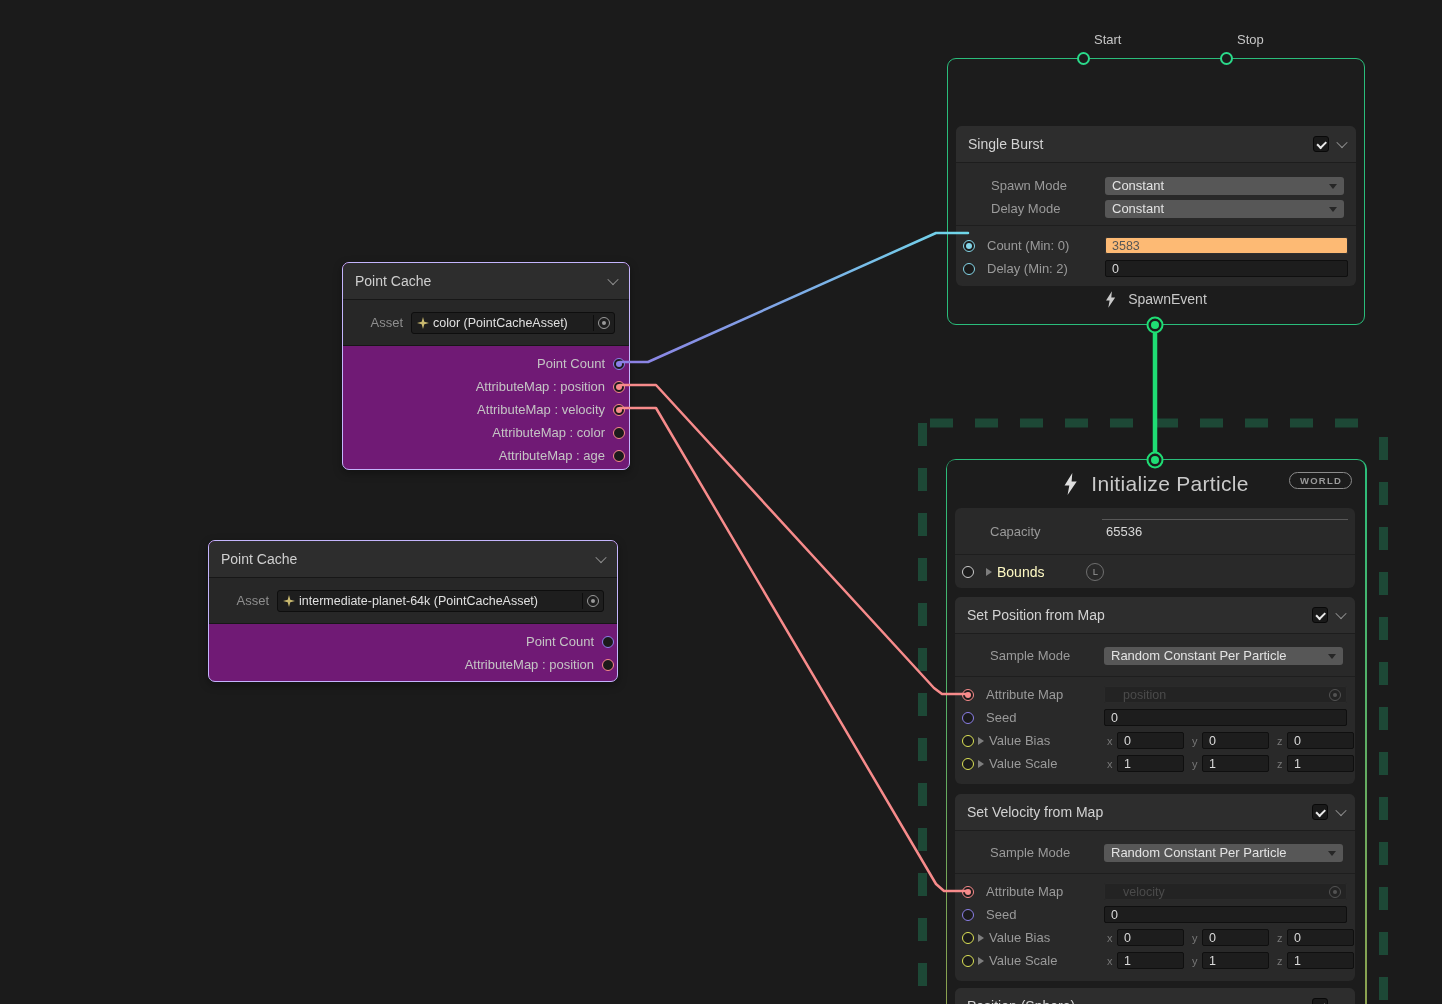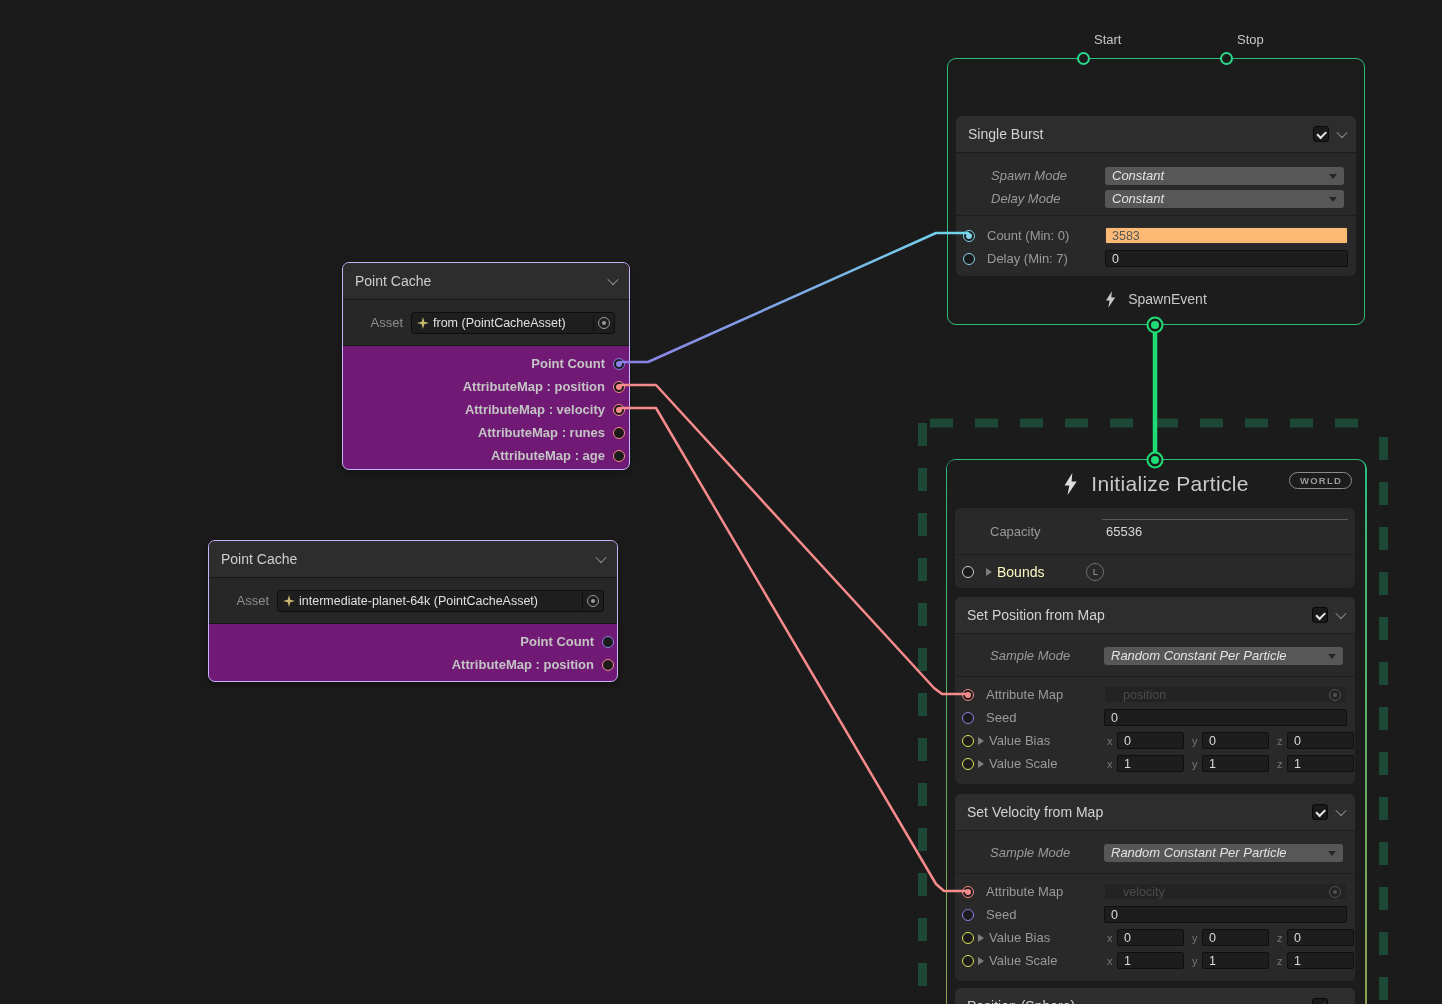--- a/index.html
+++ b/index.html
@@ -13,21 +13,21 @@
   .node-title{color:#c9c9c9;font-size:21px;letter-spacing:.3px;}
   .bolt{width:15px;height:22px;}
   .bolt-sm{width:11px;height:17px;}
 
   .container{position:absolute;left:8px;width:400px;background:#292929;border-radius:6px;box-sizing:border-box;overflow:hidden;}
   .blk-header{height:36px;display:flex;align-items:center;padding:0 10px 0 12px;border-bottom:1px solid #1d1d1d;background:#2d2d2d;}
   .blk-title{color:#d2d2d2;font-size:14px;flex:1;}
   .sep{height:1px;background:#1e1e1e;}
 
   .crow{display:flex;align-items:center;height:23px;padding-left:7px;}
-  .crow.noport{padding-left:35px;font-style:italic;}
+  .crow.noport{padding-left:35px;}
   .clabel{color:#9a9a9a;font-size:13px;width:118px;flex:0 0 118px;white-space:nowrap;}
   .crow.noport .clabel{width:114px;flex:0 0 114px;}
   .clabel.short{width:115px;flex:0 0 115px;}
 
   
   .port{width:12px;height:12px;min-width:12px;border-radius:50%;box-sizing:border-box;
         border:1.5px solid var(--pc);background:#1b1b1b;margin-right:12px;position:relative;}
   .port.filled::after{content:"";position:absolute;inset:2px;border-radius:50%;background:var(--pc);}
   .c-cyan{--pc:#84d6e8;} .c-purple{--pc:#8b7fe8;} .c-red{--pc:#f88b8b;}
   .c-yellow{--pc:#dde356;} .c-gray{--pc:#cccccc;}
@@ -79,38 +79,38 @@
   .pc-node{position:absolute;background:#701a75;border:1px solid #c4b5fd;border-radius:7px;overflow:hidden;
            box-sizing:border-box;z-index:10;box-shadow:0 3px 8px rgba(0,0,0,.35);}
   .pc-header{height:36px;background:#2d2d2d;display:flex;align-items:center;padding:0 12px;border-bottom:1px solid #171717;}
   .pc-title{color:#cfcfcf;font-size:14px;flex:1;}
   .pc-asset{height:45px;background:#272727;display:flex;align-items:center;border-bottom:1px solid #171717;}
   .asset-label{color:#8e8e8e;font-size:13px;width:60px;text-align:right;margin-right:8px;flex:0 0 60px;}
   .asset-field{height:22px;background:#1e1e1e;border:1px solid #0e0e0e;border-radius:3px;display:flex;align-items:center;
                padding:0 4px 0 5px;box-sizing:border-box;}
   .asset-text{color:#e0e0e0;font-size:12.5px;white-space:nowrap;flex:1;margin:0 6px 0 4px;}
   .asset-sep{width:1px;height:16px;background:#0e0e0e;margin-right:4px;}
-  .pc-outs{padding-top:6px;font-weight:bold;}
+  .pc-outs{padding-top:6px;}
   .orow{display:flex;justify-content:flex-end;align-items:center;height:23px;}
   .olabel{color:#c4c4c4;font-size:13px;}
   .orow .port{margin:0 0 0 8px;}
 
   svg.overlay{position:absolute;left:0;top:0;z-index:60;pointer-events:none;}
 </style>
 </head>
 <body>
 
 <div class="node ctx-border" id="spawn-node" style="left:947px;top:58px;width:418px;height:267px;">
   <div class="flow-port" style="left:129px;"></div>
   <div class="flow-port" style="left:272px;"></div>
   <div class="flow-label" style="left:146px;">Start</div>
   <div class="flow-label" style="left:289px;">Stop</div>
 
 
-  <div class="container" style="top:57px;height:160px;">
+  <div class="container" style="top:67px;height:160px;">
     <div class="blk-header">
       <span class="blk-title">Single Burst</span>
       <span class="checkbox checked"></span>
       <span class="chev"></span>
     </div>
     <div class="crow noport" style="margin-top:11px;">
       <span class="clabel">Spawn Mode</span>
       <div class="dropdown">
         <span>Constant</span>
       </div>
@@ -124,21 +124,21 @@
     <div class="sep" style="margin-top:5px;"></div>
     <div class="crow" style="margin-top:8px;">
       <span class="port filled c-cyan"></span>
       <span class="clabel">Count (Min: 0)</span>
       <div class="field wfield disabled">
         <span>3583</span>
       </div>
     </div>
     <div class="crow">
       <span class="port c-cyan"></span>
-      <span class="clabel">Delay (Min: 7)</span>
+      <span class="clabel">Delay (Min: 2)</span>
       <div class="field wfield">
         <span>0</span>
       </div>
     </div>
   </div>
 
   <div class="spawn-event-row" style="top:227px;height:26px;">
     <svg class="bolt-sm" viewBox="0 0 16 24">
       <path d="M10 0 L1.5 13.5 h5.2 L4.8 24 L14.8 9.2 h-5.6 Z" fill="#c9c9c9"></path>
       </svg>
@@ -150,40 +150,40 @@
   <div class="pc-header">
     <span class="pc-title">Point Cache</span>
     <span class="chev"></span>
   </div>
   <div class="pc-asset">
     <span class="asset-label">Asset</span>
     <div class="asset-field" style="width:204px;">
       <svg width="12" height="12" viewBox="0 0 12 12">
         <path d="M6 0 L7.3 4.7 L12 6 L7.3 7.3 L6 12 L4.7 7.3 L0 6 L4.7 4.7 Z" fill="#c9b96f"></path>
         </svg>
-      <span class="asset-text">from (PointCacheAsset)</span>
+      <span class="asset-text">color (PointCacheAsset)</span>
       <span class="asset-sep"></span>
       <span class="target"></span>
     </div>
   </div>
   <div class="pc-outs">
     <div class="orow" style="padding-right:4px;">
       <span class="olabel">Point Count</span>
       <span class="port filled c-purple"></span>
     </div>
     <div class="orow" style="padding-right:4px;">
       <span class="olabel">AttributeMap : position</span>
       <span class="port filled c-red"></span>
     </div>
     <div class="orow" style="padding-right:4px;">
       <span class="olabel">AttributeMap : velocity</span>
       <span class="port filled c-red"></span>
     </div>
     <div class="orow" style="padding-right:4px;">
-      <span class="olabel">AttributeMap : runes</span>
+      <span class="olabel">AttributeMap : color</span>
       <span class="port c-red"></span>
     </div>
     <div class="orow" style="padding-right:4px;">
       <span class="olabel">AttributeMap : age</span>
       <span class="port c-red"></span>
     </div>
   </div>
 </div>
 
 <div class="pc-node" id="pc2" style="left:208px;top:540px;width:410px;height:142px;">

